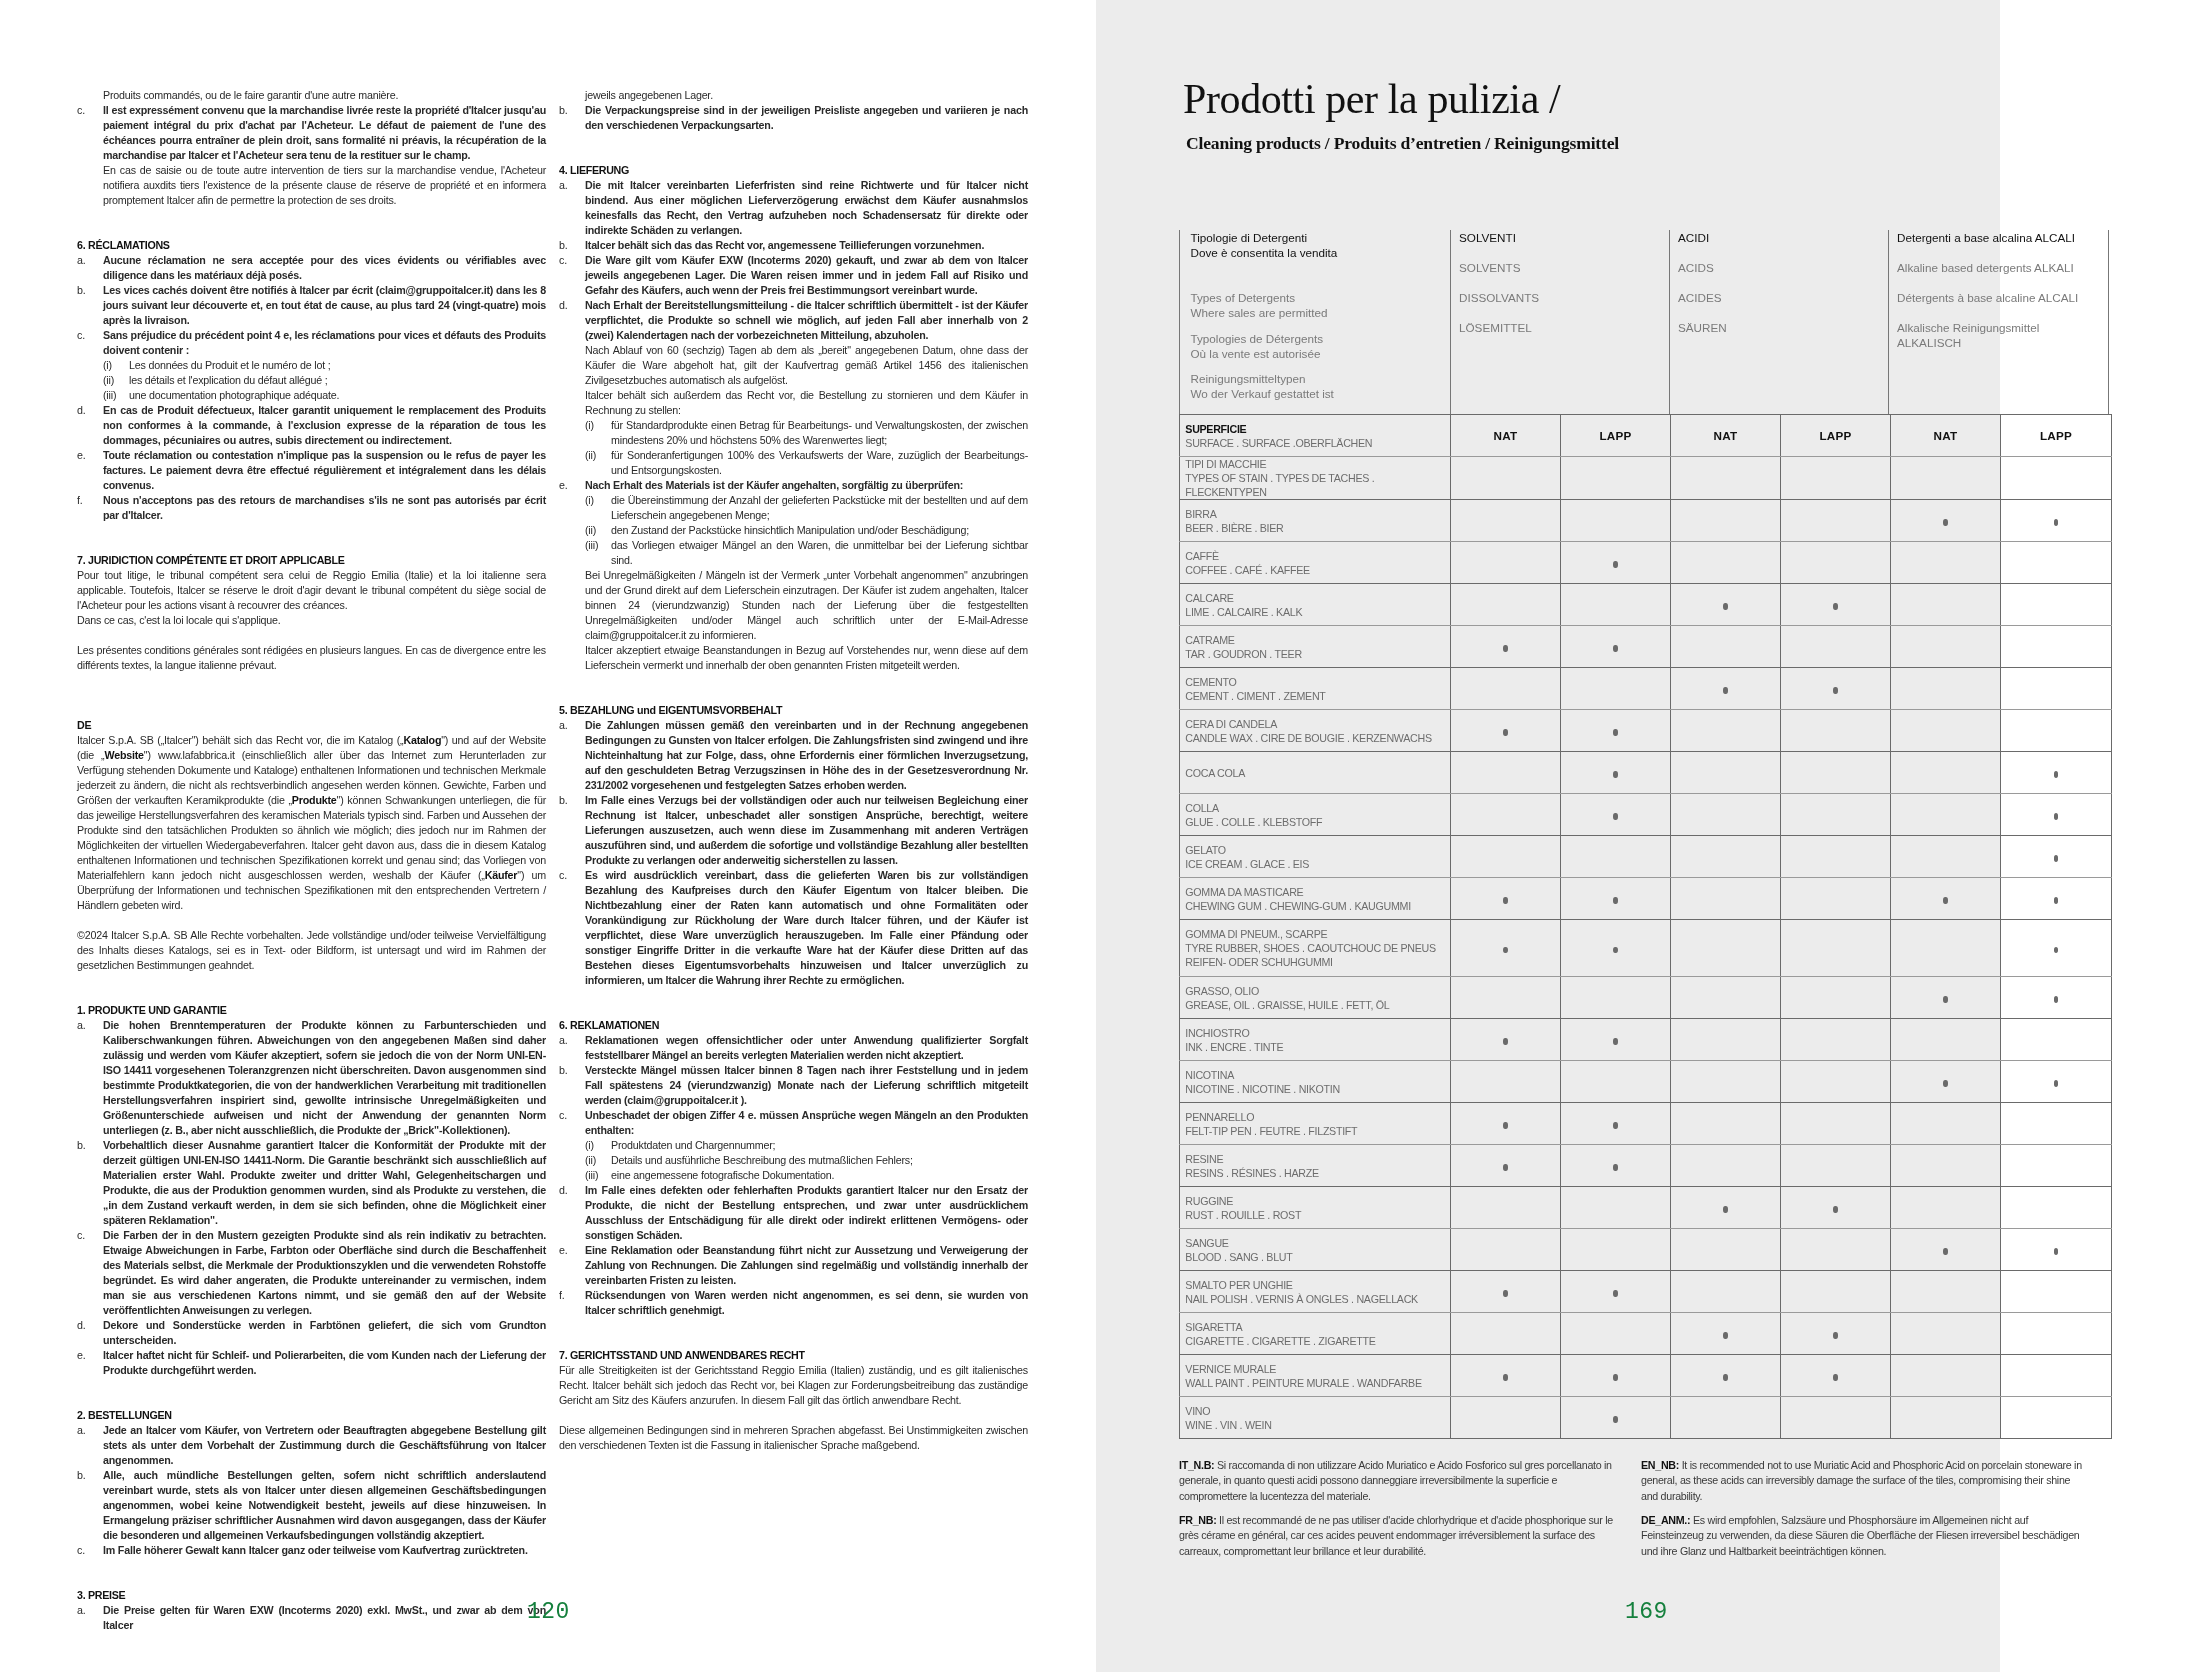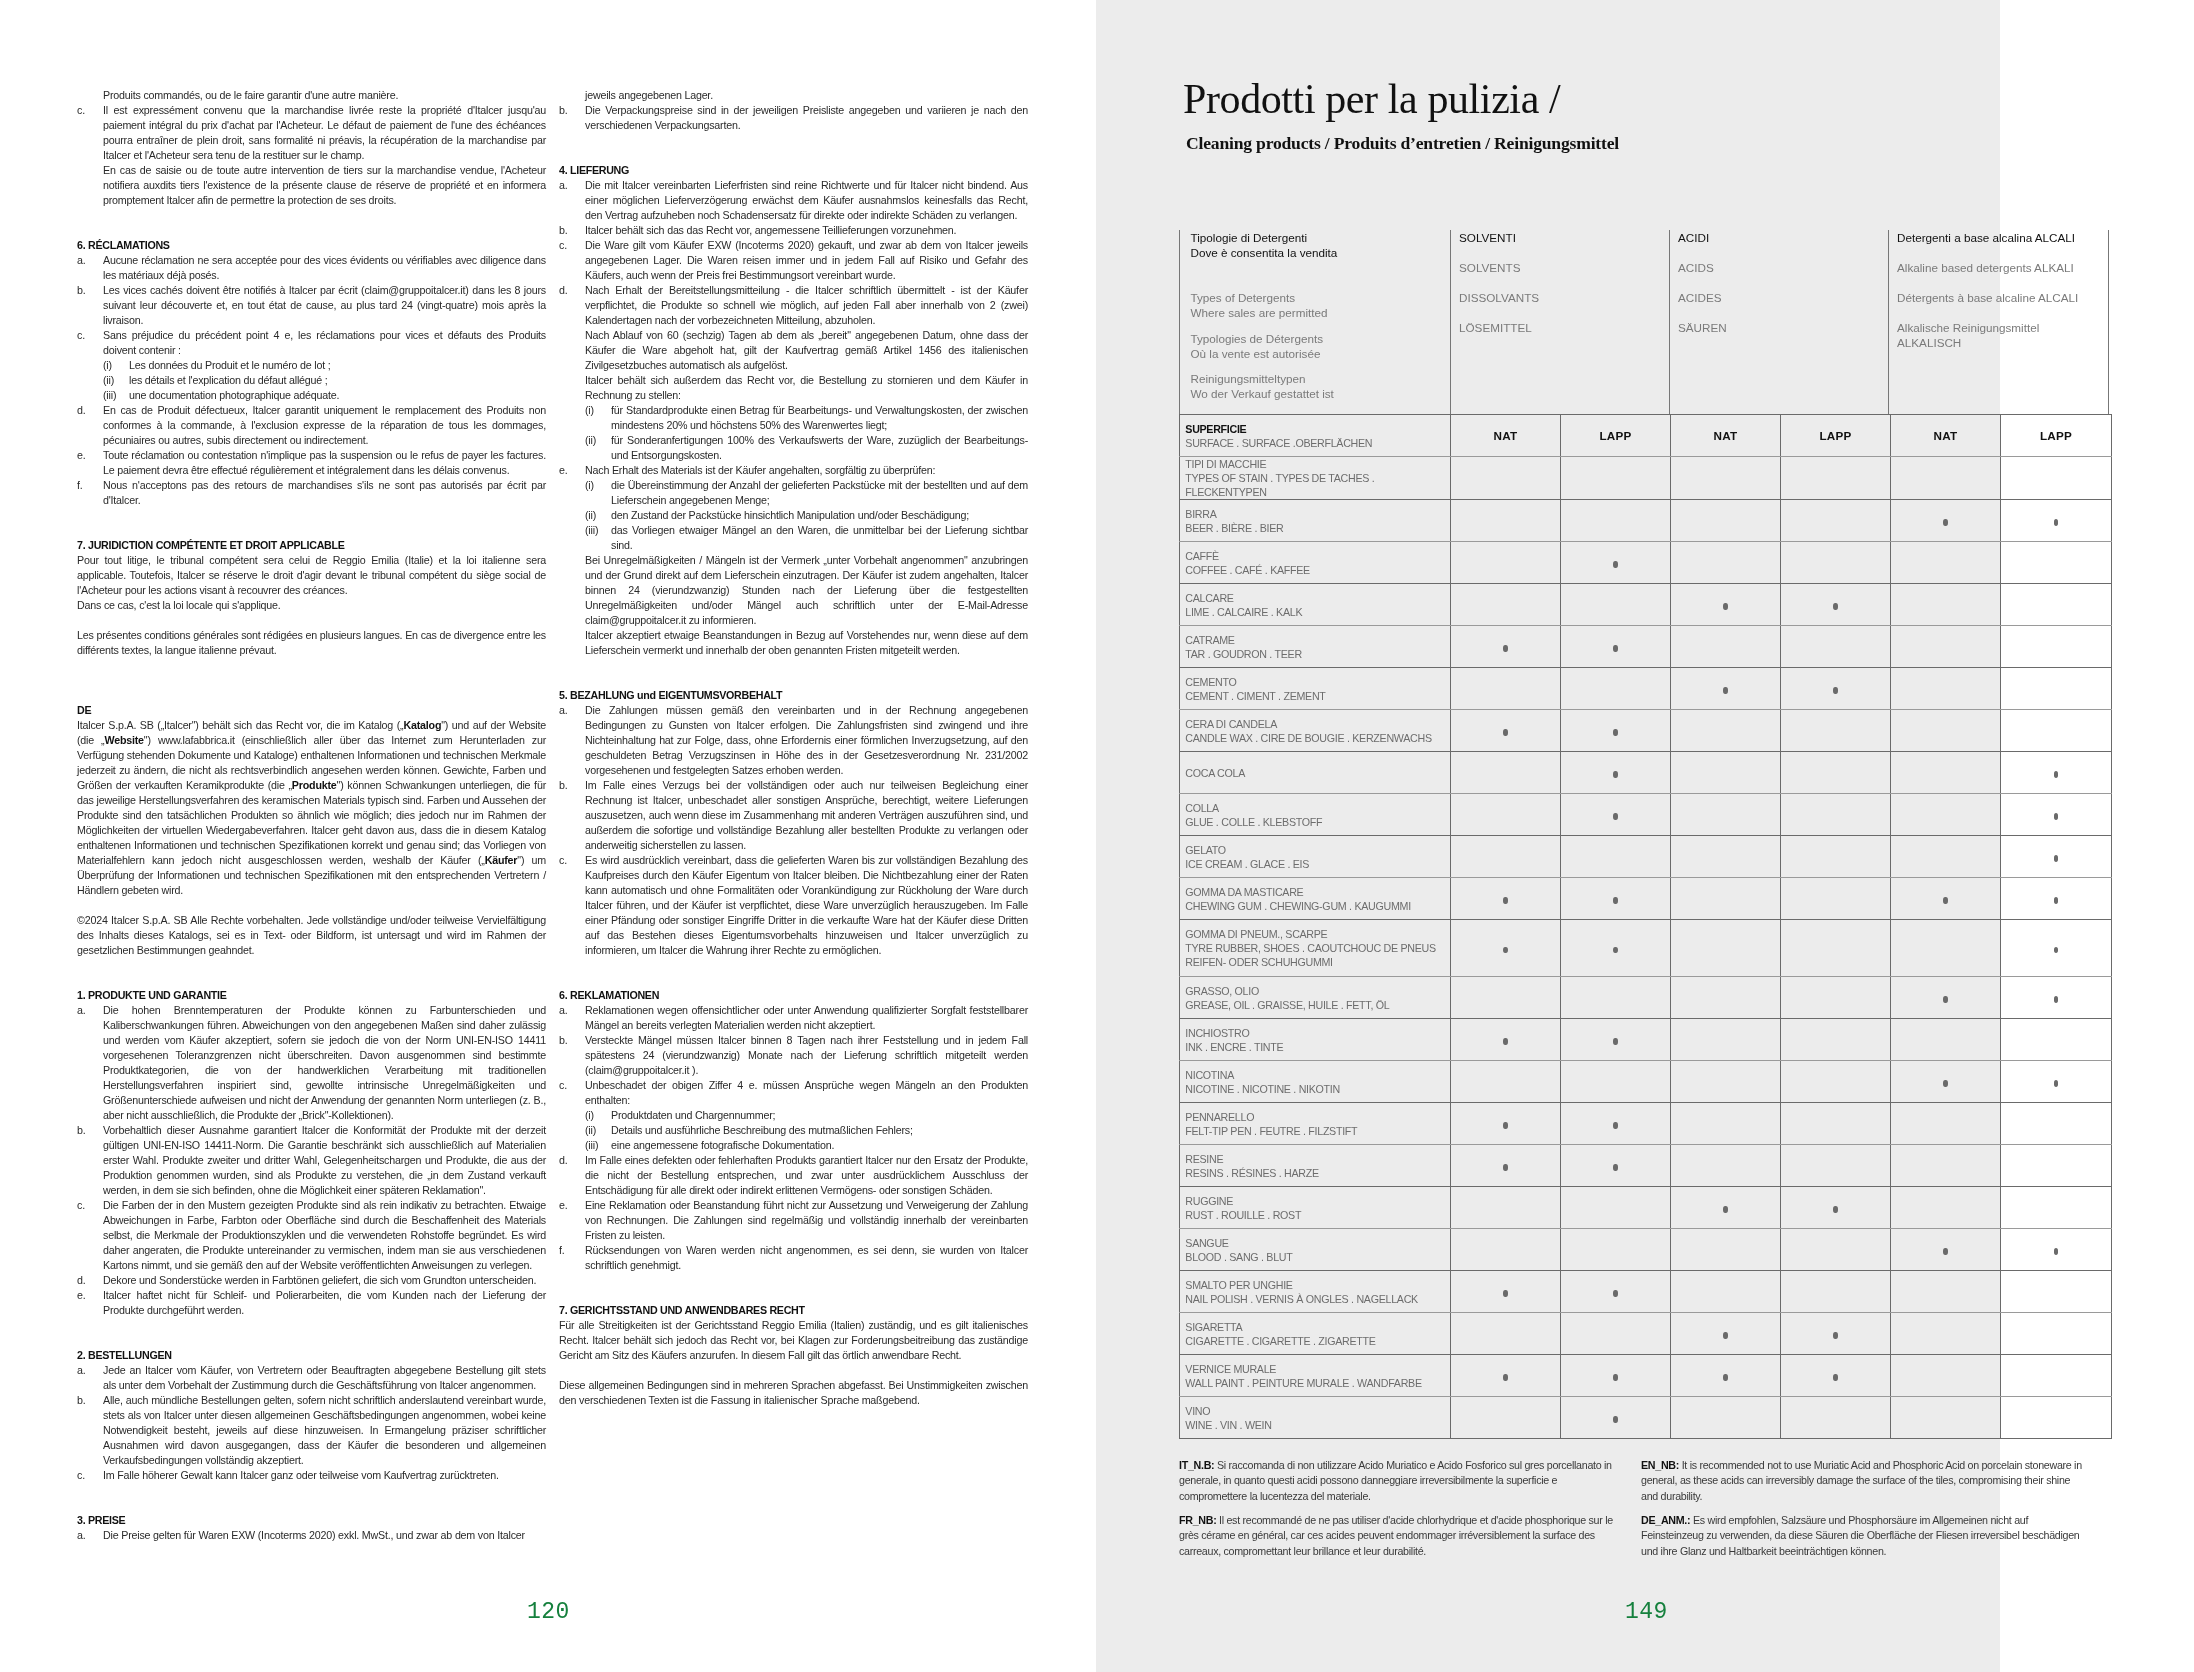--- a/index.html
+++ b/index.html
@@ -9,21 +9,21 @@
   
   .page-left { position: absolute; left: 0; top: 0; width: 1168px; height: 1672px; background: #ffffff; }
   .col { position: absolute; top: 88px; width: 469px; font-size: 10.7px; line-height: 15px; color: #2a2a2a; letter-spacing: -0.2px; }
   .col.c1 { left: 77px; }
   .col.c2 { left: 559px; }
   .col p { text-align: justify; }
   .col .h { font-weight: bold; color: #111; margin-top: 30px; letter-spacing: -0.3px; }
   .col .h.first { margin-top: 0; }
   .col .item { display: flex; text-align: justify; }
   .col .item .lbl { flex: 0 0 26px; }
-  .col .item .txt { flex: 1; text-align: justify; }
+  .col .item .txt { flex: 1; text-align: justify; font-weight: bold; }
   .col .sub { display: flex; margin-left: 26px; }
   .col .sub .lbl { flex: 0 0 26px; }
   .col .sub .txt { flex: 1; text-align: justify; }
   .col .indent { padding-left: 26px; text-align: justify; }
   .col .gap { height: 15px; }
   .col b { font-weight: bold; color: #111; }
   .page-num { position: absolute; top: 1599px; font-family: Liberation Mono, monospace; font-size: 23px; color: #15803d; letter-spacing: 0.4px; }
   .page-num.left { left: 527px; }
   .page-num.right { left: 1626px; }
 
@@ -640,15 +640,15 @@
     </table>
   </div>
 
   <div class="notes">
     <div class="note it"><b>IT_N.B:</b><span> Si raccomanda di non utilizzare Acido Muriatico e Acido Fosforico sul gres porcellanato in generale, in quanto questi acidi possono danneggiare irreversibilmente la superficie e compromettere la lucentezza del materiale.</span></div>
     <div class="note en"><b>EN_NB:</b><span> It is recommended not to use Muriatic Acid and Phosphoric Acid on porcelain stoneware in general, as these acids can irreversibly damage the surface of the tiles, compromising their shine and durability.</span></div>
     <div class="note fr"><b>FR_NB:</b><span> Il est recommandé de ne pas utiliser d'acide chlorhydrique et d'acide phosphorique sur le grès cérame en général, car ces acides peuvent endommager irréversiblement la surface des carreaux, compromettant leur brillance et leur durabilité.</span></div>
     <div class="note de"><b>DE_ANM.:</b><span> Es wird empfohlen, Salzsäure und Phosphorsäure im Allgemeinen nicht auf Feinsteinzeug zu verwenden, da diese Säuren die Oberfläche der Fliesen irreversibel beschädigen und ihre Glanz und Haltbarkeit beeinträchtigen können.</span></div>
   </div>
 
-  <div class="page-num right" style="left:529px">149</div>
+  <div class="page-num right" style="left:529px">169</div>
 </div>
 
 
 </body></html>

